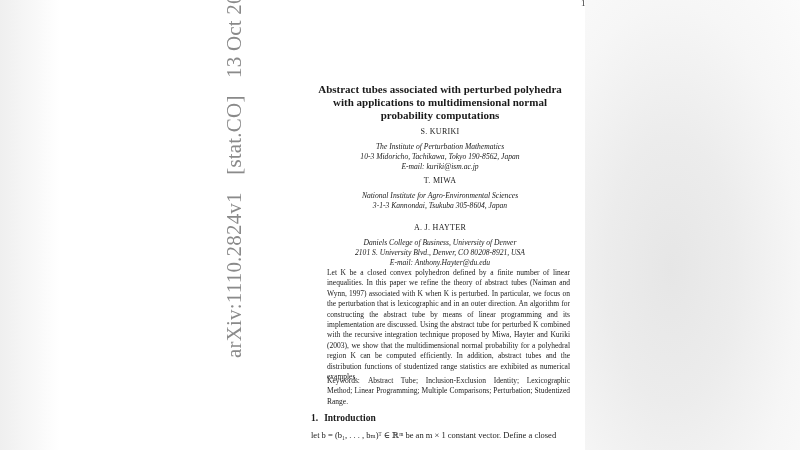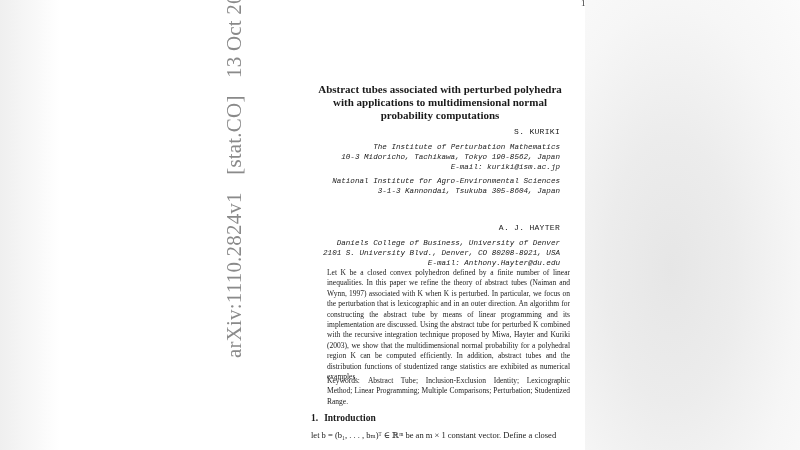--- a/index.html
+++ b/index.html
@@ -25,22 +25,22 @@
       transform-origin: 0 0; transform: rotate(-90deg);
       font-size: 21px; color: #8a8a8a; white-space: nowrap; letter-spacing: 0.2px;
       width: 300px;
     }
     .arxiv-stamp span { margin-right: 12px; }
     .title {
       position: absolute; left: 310px; top: 83px; width: 260px;
       text-align: center; font-weight: bold; font-size: 11px; line-height: 13px;
     }
     .author-block {
-      position: absolute; left: 320px; width: 240px; text-align: right;
-      font-size: 7.6px; line-height: 10px; font-family: Liberation Mono, monospace;
+      position: absolute; left: 320px; width: 240px; text-align: center;
+      font-size: 7.6px; line-height: 10px;
     }
     .author-name { font-size: 8px; margin-bottom: 5px; letter-spacing: 0.3px; }
     .aff { font-style: italic; }
     .abstract {
       position: absolute; left: 327px; top: 268px; width: 243px;
       font-size: 7.5px; line-height: 10.4px; text-align: justify;
     }
     .keywords {
       position: absolute; left: 327px; top: 376px; width: 243px;
       font-size: 7.5px; line-height: 10.4px; text-align: justify;
@@ -71,20 +71,21 @@
 <div class="title">Abstract tubes associated with perturbed polyhedra with applications to multidimensional normal probability computations</div>
 
 <div class="author-block" style="top:127px;">
   <div class="author-name">S. KURIKI</div>
   <div class="aff">The Institute of Perturbation Mathematics</div>
   <div class="aff">10-3 Midoricho, Tachikawa, Tokyo 190-8562, Japan</div>
   <div class="aff">E-mail: kuriki@ism.ac.jp</div>
 </div>
 
 <div class="author-block" style="top:176px;">
+  <div class="author-name">T. MIWA</div>
   <div class="aff">National Institute for Agro-Environmental Sciences</div>
   <div class="aff">3-1-3 Kannondai, Tsukuba 305-8604, Japan</div>
 </div>
 
 <div class="author-block" style="top:223px;">
   <div class="author-name">A. J. HAYTER</div>
   <div class="aff">Daniels College of Business, University of Denver</div>
   <div class="aff">2101 S. University Blvd., Denver, CO 80208-8921, USA</div>
   <div class="aff">E-mail: Anthony.Hayter@du.edu</div>
 </div>

